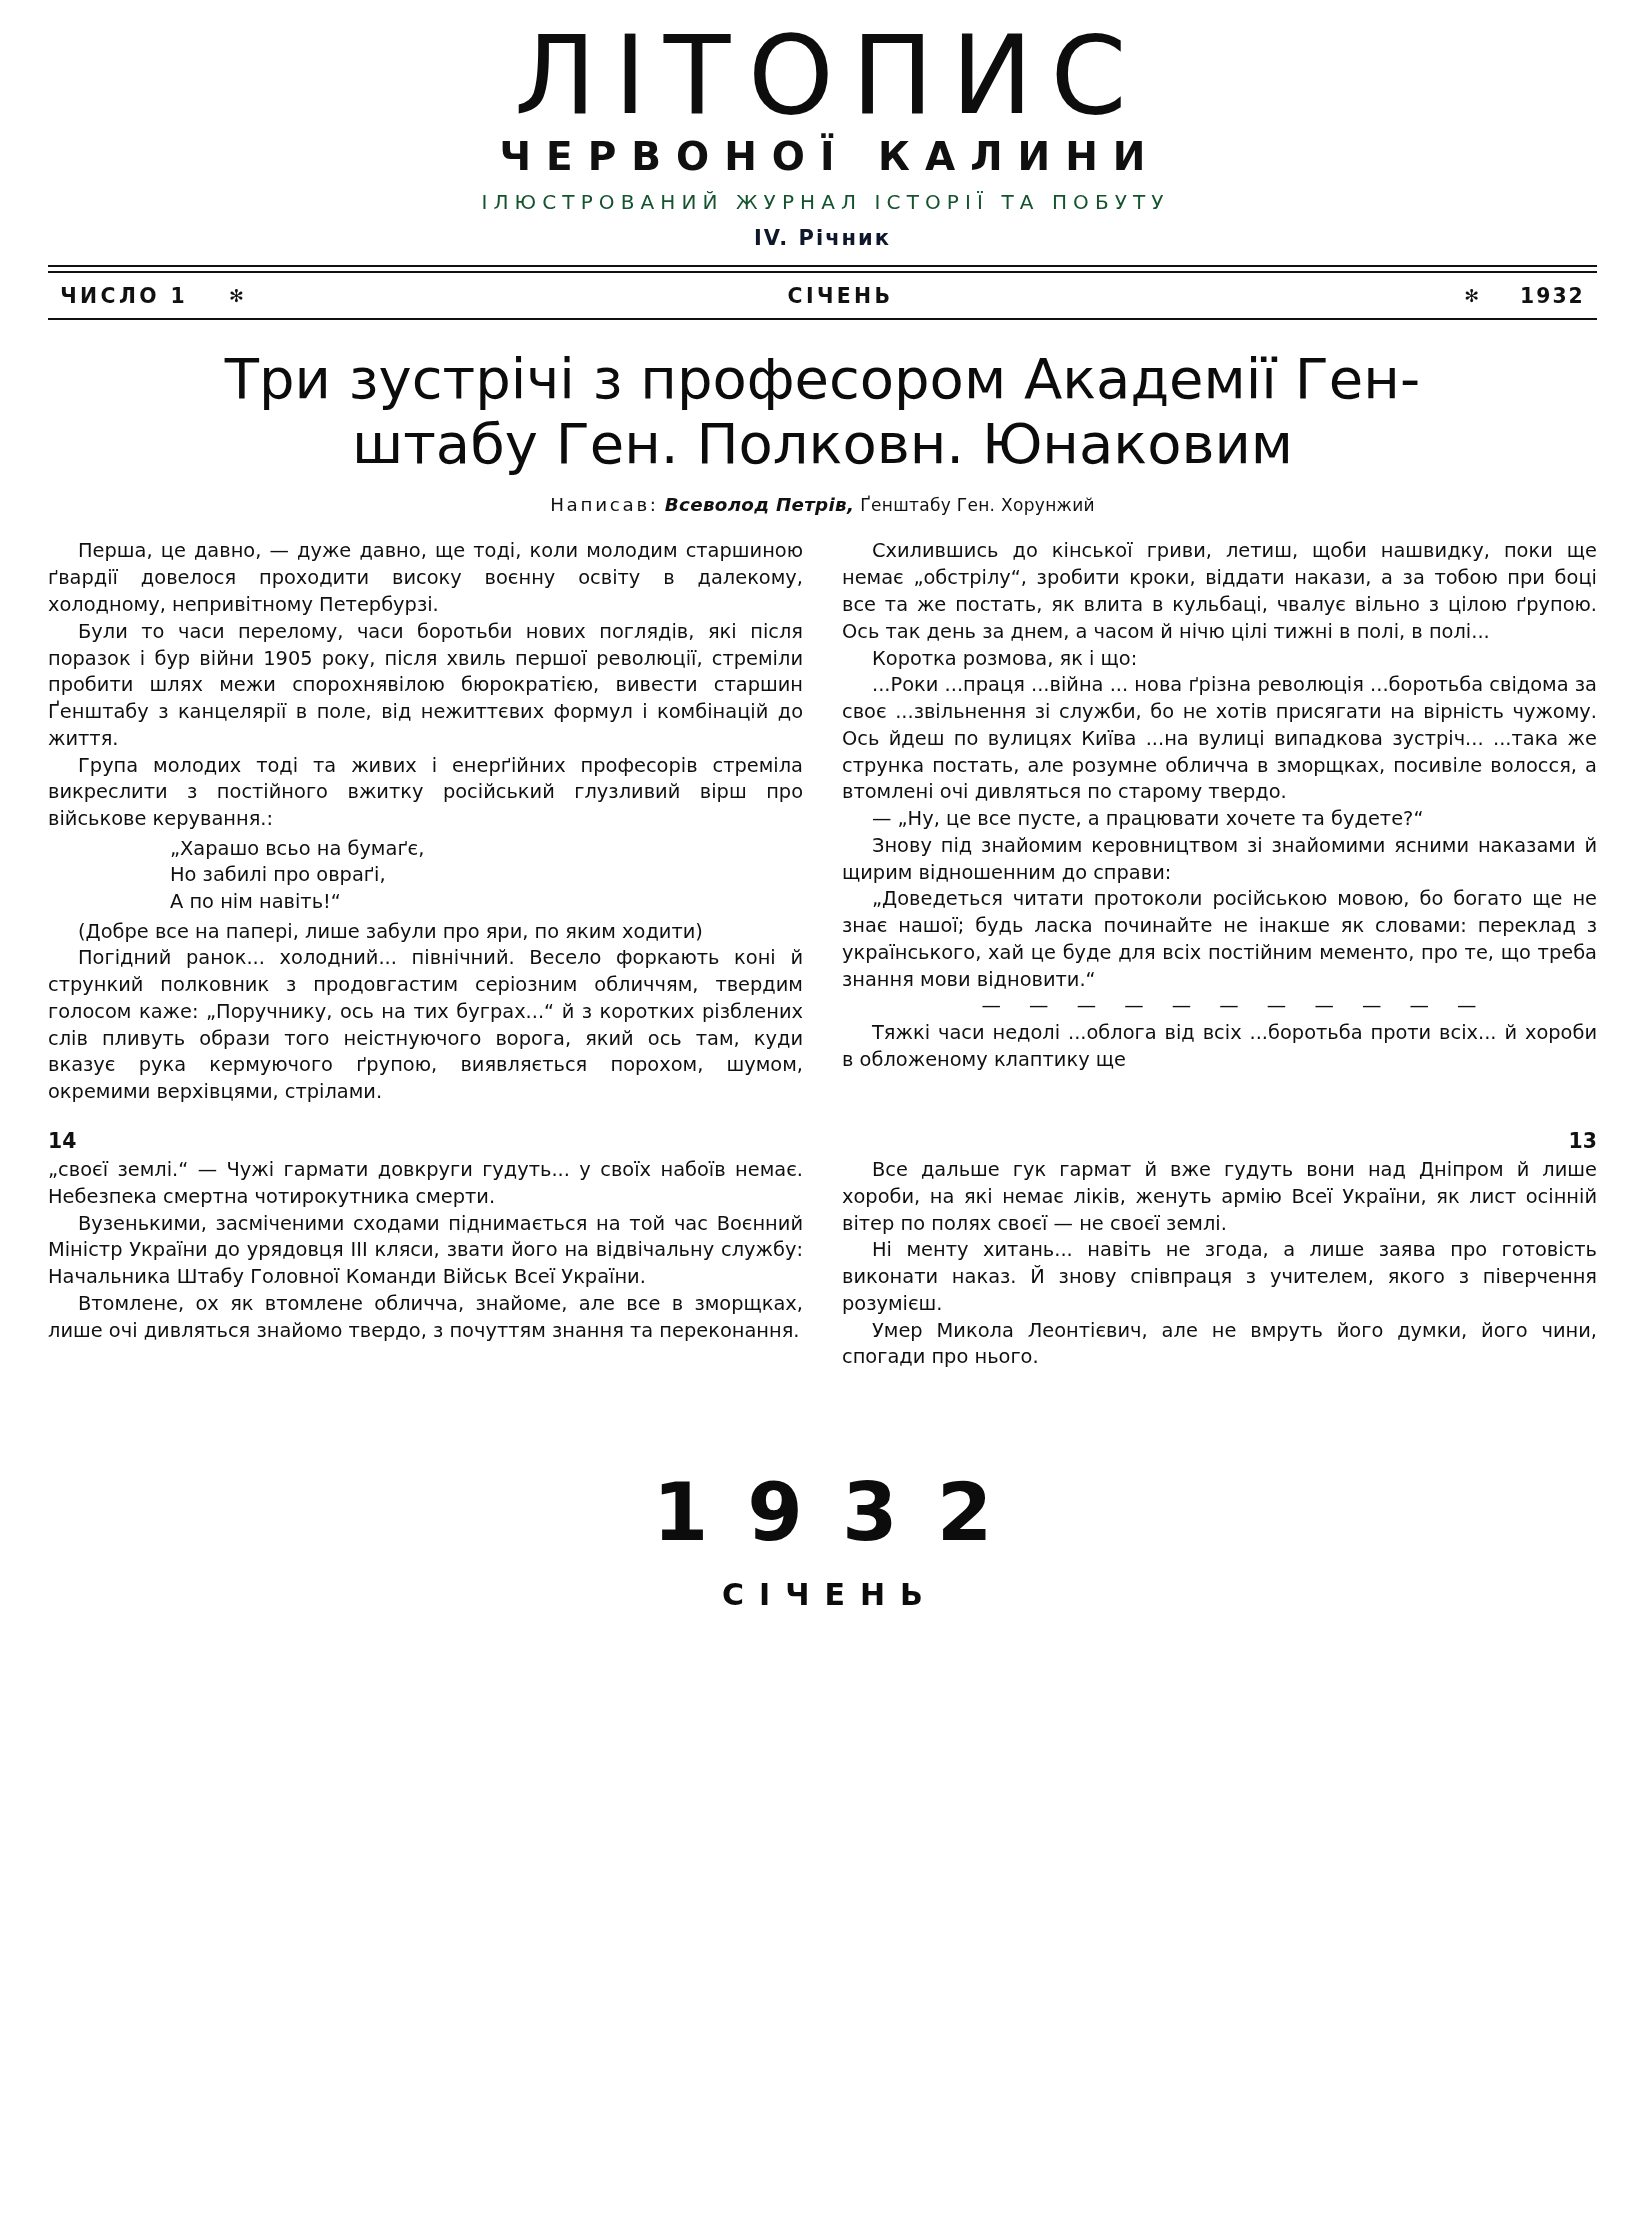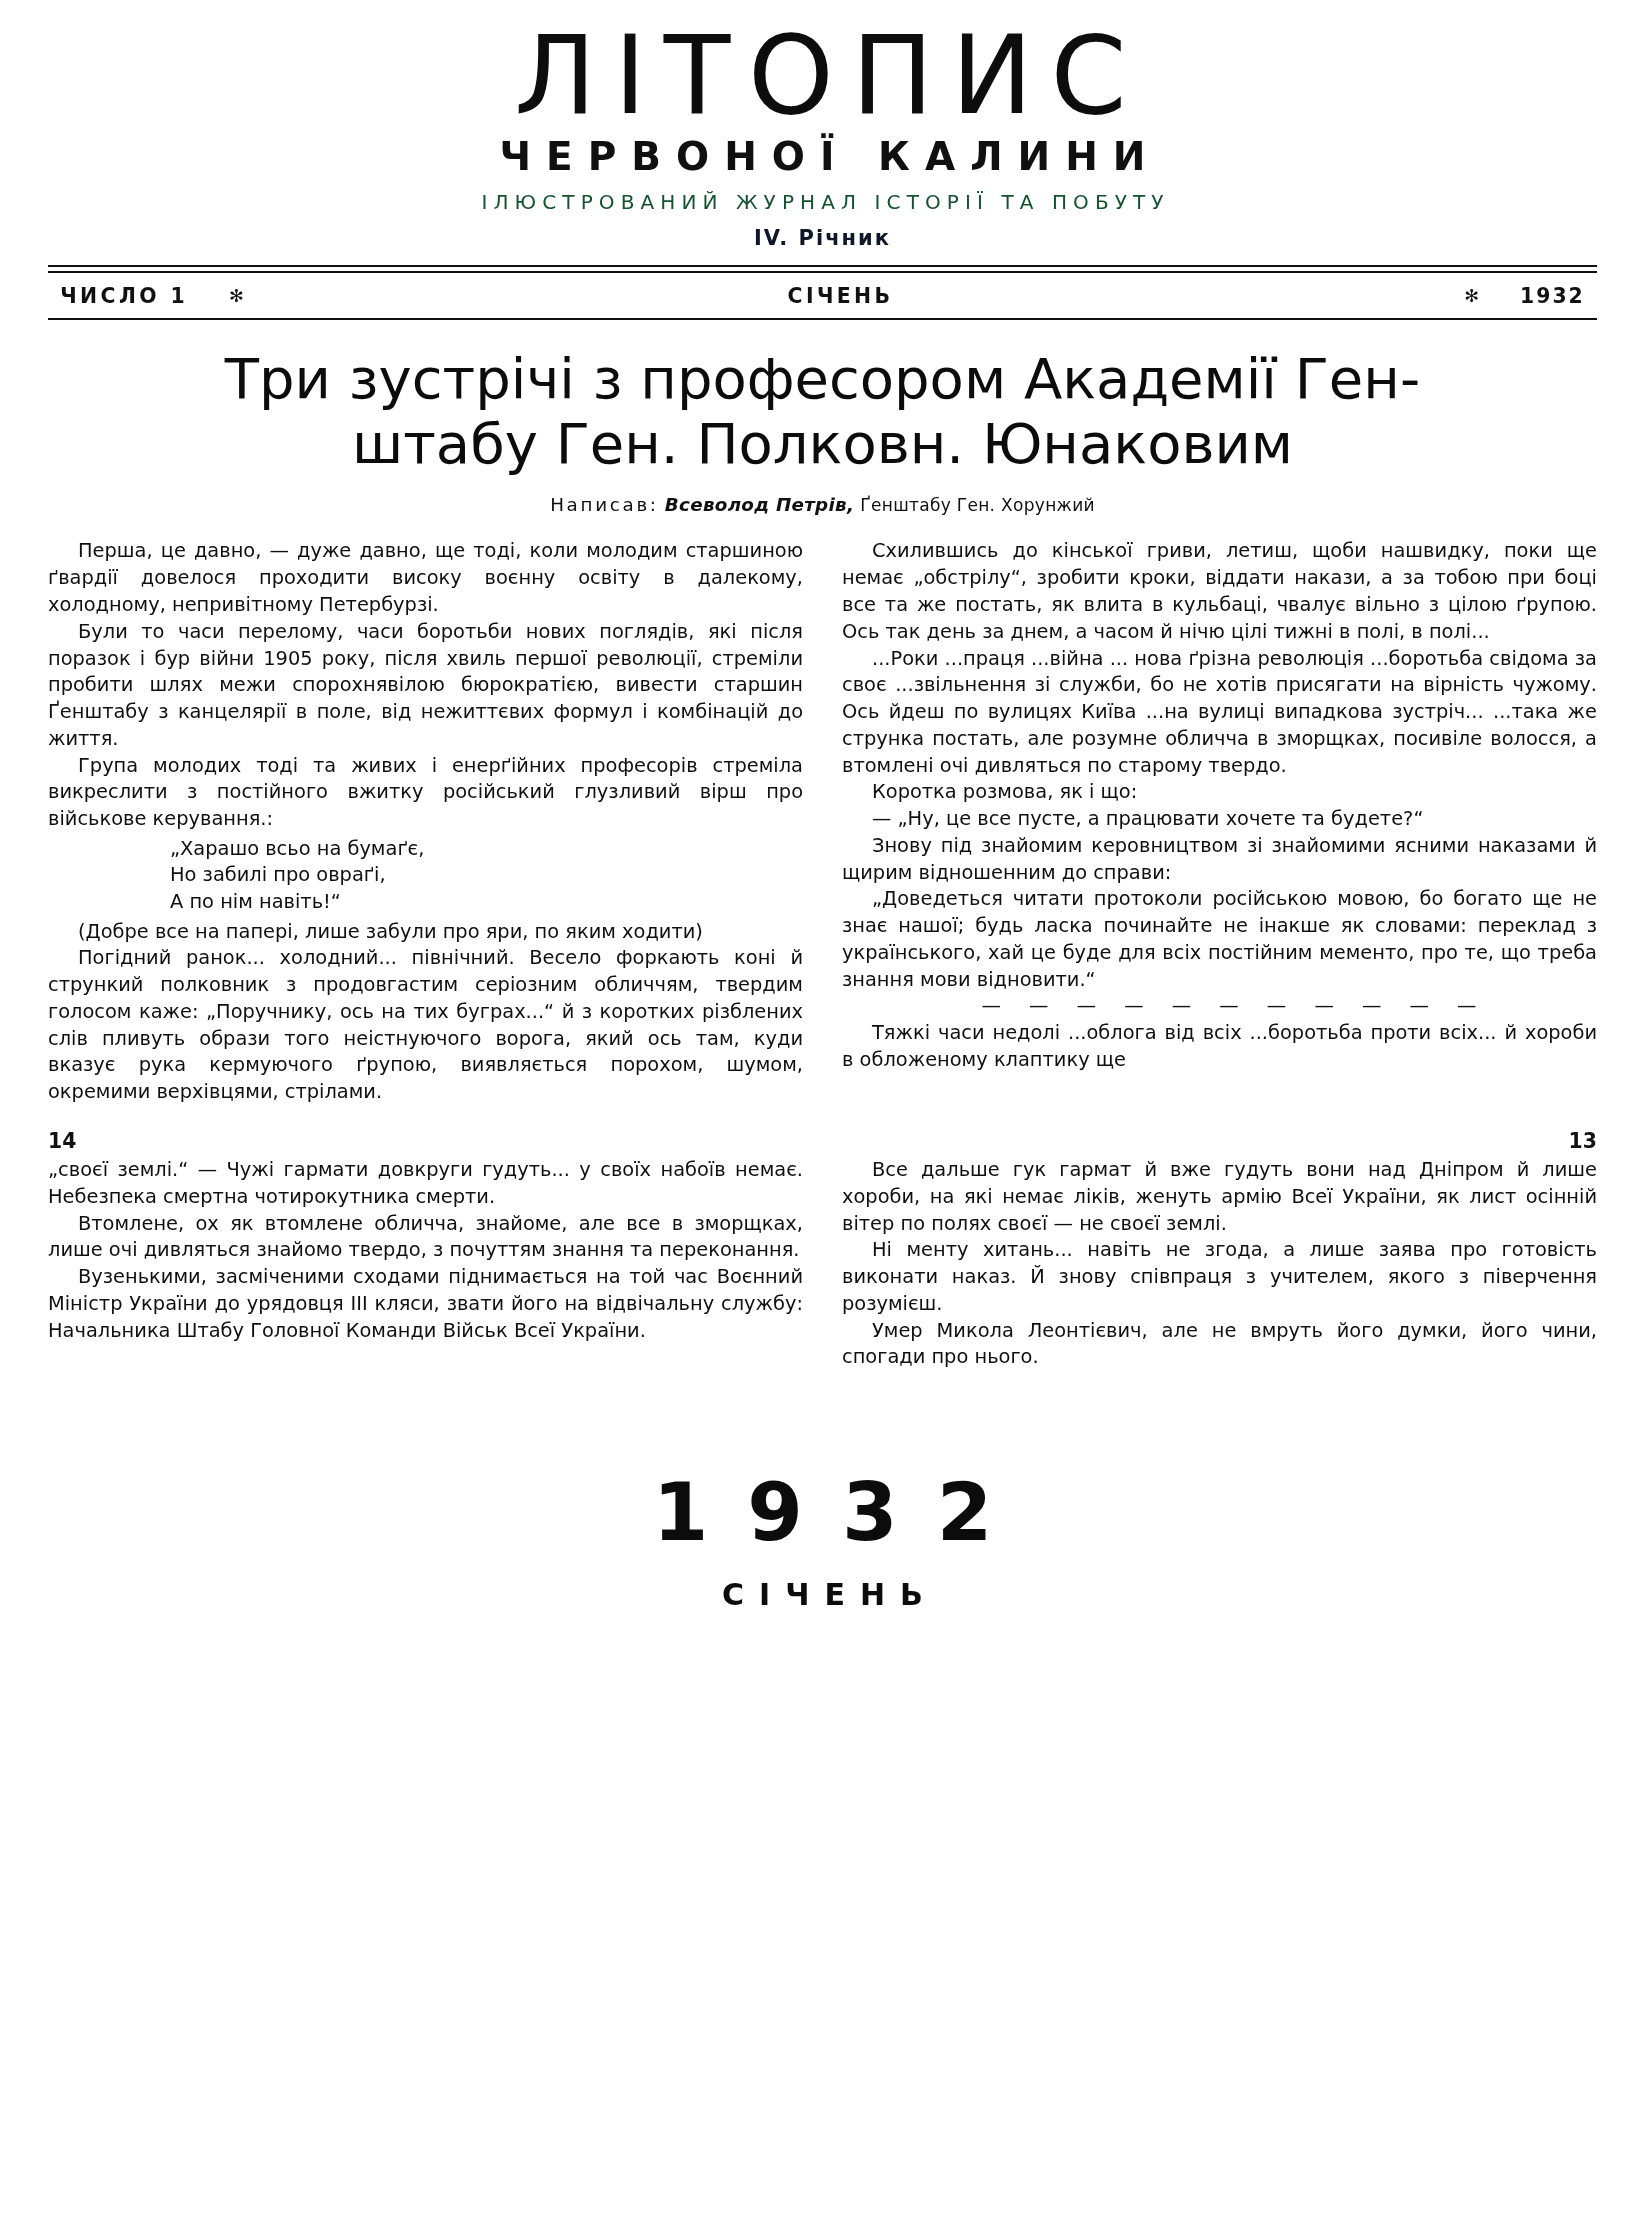--- a/index.html
+++ b/index.html
@@ -231,40 +231,40 @@
         <div>„Харашо всьо на бумаґє,</div>
         <div>Но забилі про овраґі,</div>
         <div>А по нім навіть!“</div>
       </div>
       <p>(Добре все на папері, лише забули про яри, по яким ходити)</p>
       <p>Погідний ранок... холодний... північний. Весело форкають коні й стрункий полковник з продовгастим серіозним обличчям, твердим голосом каже: „Поручнику, ось на тих буграх...“ й з коротких різблених слів пливуть образи того неістнуючого ворога, який ось там, куди вказує рука кермуючого ґрупою, виявляється порохом, шумом, окремими верхівцями, стрілами.</p>
     </div>
 
     <div class="col">
       <p>Схилившись до кінської гриви, летиш, щоби нашвидку, поки ще немає „обстрілу“, зробити кроки, віддати накази, а за тобою при боці все та же постать, як влита в кульбаці, чвалує вільно з цілою ґрупою. Ось так день за днем, а часом й нічю цілі тижні в полі, в полі...</p>
+      <p>Коротка розмова, як і що:</p>
       <p>...Роки ...праця ...війна ... нова ґрізна революція ...боротьба свідома за своє ...звільнення зі служби, бо не хотів присягати на вірність чужому. Ось йдеш по вулицях Київа ...на вулиці випадкова зустріч... ...така же струнка постать, але розумне обличча в зморщках, посивіле волосся, а втомлені очі дивляться по старому твердо.</p>
-      <p>Коротка розмова, як і що:</p>
       <p>— „Ну, це все пусте, а працювати хочете та будете?“</p>
       <p>Знову під знайомим керовництвом зі знайомими ясними наказами й щирим відношенним до справи:</p>
       <p>„Доведеться читати протоколи російською мовою, бо богато ще не знає нашої; будь ласка починайте не інакше як словами: переклад з українського, хай це буде для всіх постійним мементо, про те, що треба знання мови відновити.“</p>
       <p class="dashrule">— — — — — — — — — — —</p>
       <p>Тяжкі часи недолі ...облога від всіх ...боротьба проти всіх... й хороби в обложеному клаптику ще</p>
     </div>
   </div>
 
   <div class="folio-row">
     <div class="folio-left">14</div>
     <div class="folio-right">13</div>
   </div>
 
   <div class="cols lower">
     <div class="col">
       <p class="noind">„своєї землі.“ — Чужі гармати довкруги гудуть... у своїх набоїв немає. Небезпека смертна чотирокутника смерти.</p>
+      <p>Вузенькими, засміченими сходами піднимається на той час Воєнний Міністр України до урядовця III кляси, звати його на відвічальну службу: Начальника Штабу Головної Команди Військ Всеї України.</p>
       <p>Втомлене, ох як втомлене обличча, знайоме, але все в зморщках, лише очі дивляться знайомо твердо, з почуттям знання та переконання.</p>
-      <p>Вузенькими, засміченими сходами піднимається на той час Воєнний Міністр України до урядовця III кляси, звати його на відвічальну службу: Начальника Штабу Головної Команди Військ Всеї України.</p>
     </div>
     <div class="col">
       <p>Все дальше гук гармат й вже гудуть вони над Дніпром й лише хороби, на які немає ліків, женуть армію Всеї України, як лист осінній вітер по полях своєї — не своєї землі.</p>
       <p>Ні менту хитань... навіть не згода, а лише заява про готовість виконати наказ. Й знову співпраця з учителем, якого з піверчення розумієш.</p>
       <p>Умер Микола Леонтієвич, але не вмруть його думки, його чини, спогади про нього.</p>
     </div>
   </div>
 
   <div class="footer-year">1932</div>
   <div class="footer-month">СІЧЕНЬ</div>

